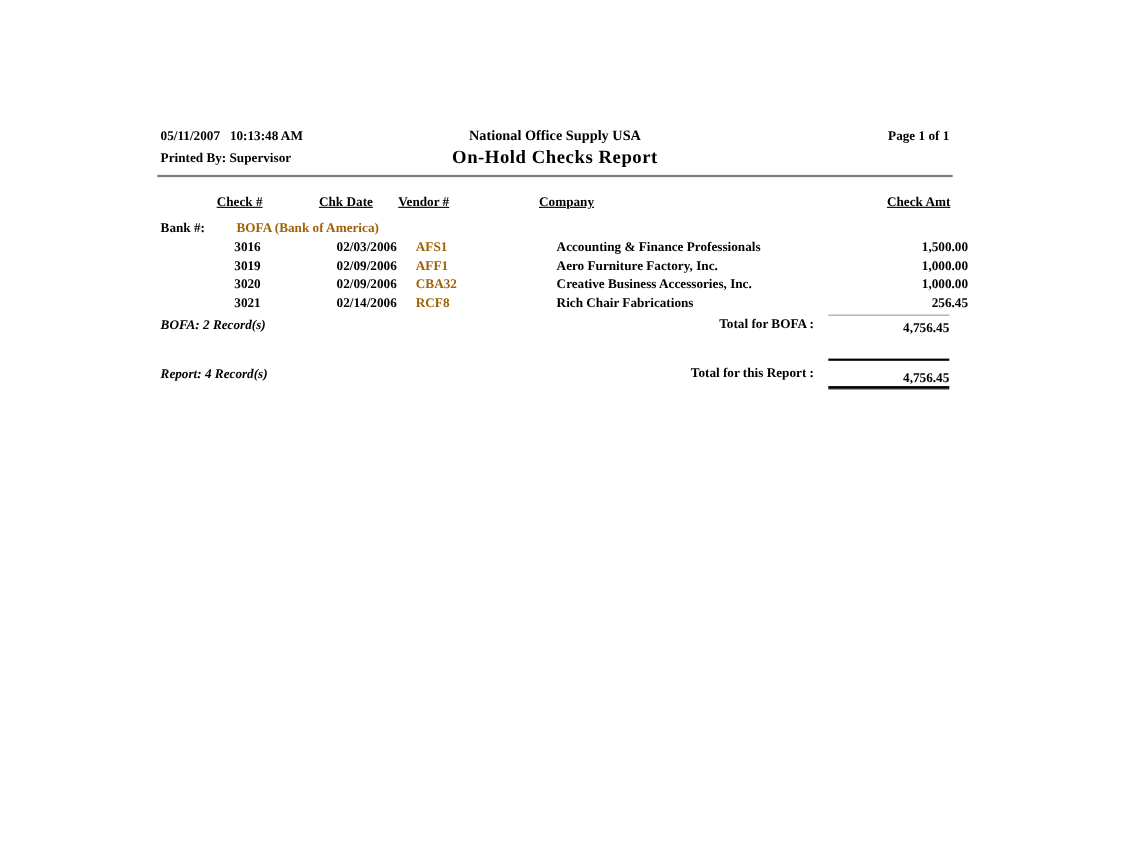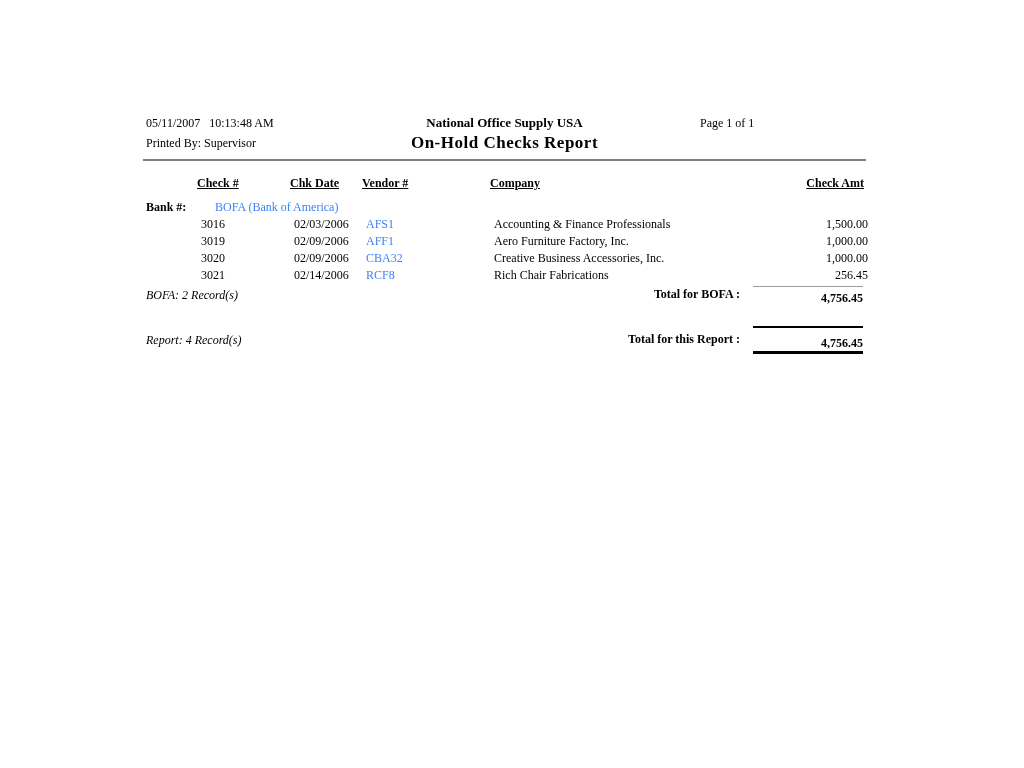--- a/index.html
+++ b/index.html
@@ -5,28 +5,28 @@
   * { margin: 0; padding: 0; box-sizing: border-box; }
   html, body {
     width: 1024px; height: 768px;
     background: #ffffff;
     font-family: "Liberation Serif", "DejaVu Serif", serif;
     color: #000000;
     overflow: hidden;
   }
   .page { position: relative; width: 1024px; height: 768px; }
   .abs { position: absolute; white-space: nowrap; }
-  .sz12 { font-size: 12px; line-height: 14px; }
+  .sz12 { font-size: 12px; line-height: 14px; font-weight: bold; }
   .b { font-weight: bold; }
   .i { font-style: italic; }
   .u { text-decoration: underline; }
-  .right { }
+  .right { text-align: right; }
   .center { text-align: center; }
   .pre { white-space: pre; }
-  .link { color: #3b82f6; cursor: pointer; }
+  .link { color: #a16207; cursor: pointer; }
 
   
   .print-date   { left: 146px; top: 116px; }
   .printed-by   { left: 146px; top: 136px; text-align: center; }
   .company-name { left: 143px; top: 115px; width: 723px; font-size: 13px; }
   .report-title { left: 143px; top: 133px; width: 723px; font-size: 17px; letter-spacing: 0.5px; }
   .page-info    { left: 700px; top: 116px; width: 163px; }
   .header-rule  { left: 143px; top: 159px; width: 723px; height: 0; border-top: 2px solid #7d7d7d; }
 
   
@@ -35,21 +35,21 @@
   .col-date    { left: 258px; margin-left: 32px; }
   .col-vendor  { left: 362px; }
   .col-company { left: 490px; }
   .col-amt     { left: 760px; width: 104px; text-align: right; }
 
   
   .bank-label { left: 146px; top: 200px; }
   .bank-value { left: 215px; top: 200px; }
 
   
-  .row { position: absolute; left: 4px; width: 808px; height: 15px; }
+  .row { position: absolute; left: 16px; width: 808px; height: 15px; }
   .row .cell { position: absolute; white-space: nowrap; }
   .row0 { top: 217px; } .row1 { top: 234px; } .row2 { top: 251px; } .row3 { top: 268px; }
 
   
   .group-topline   { left: 753px; top: 286px; width: 110px; height: 0; border-top: 1px solid #9a9a9a; }
   .group-count     { left: 146px; top: 288px; }
   .group-total-lbl { left: 540px; top: 287px; width: 200px; text-align: right; }
   .group-total-amt { left: 760px; top: 291px; width: 103px; text-align: right; }
 
   

